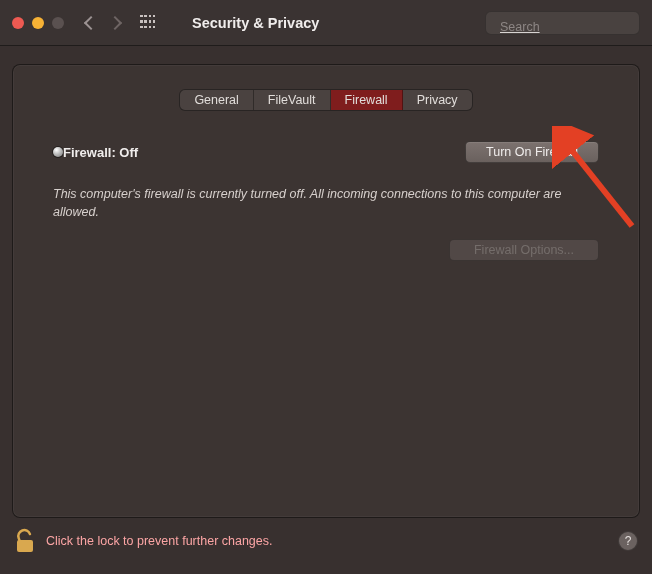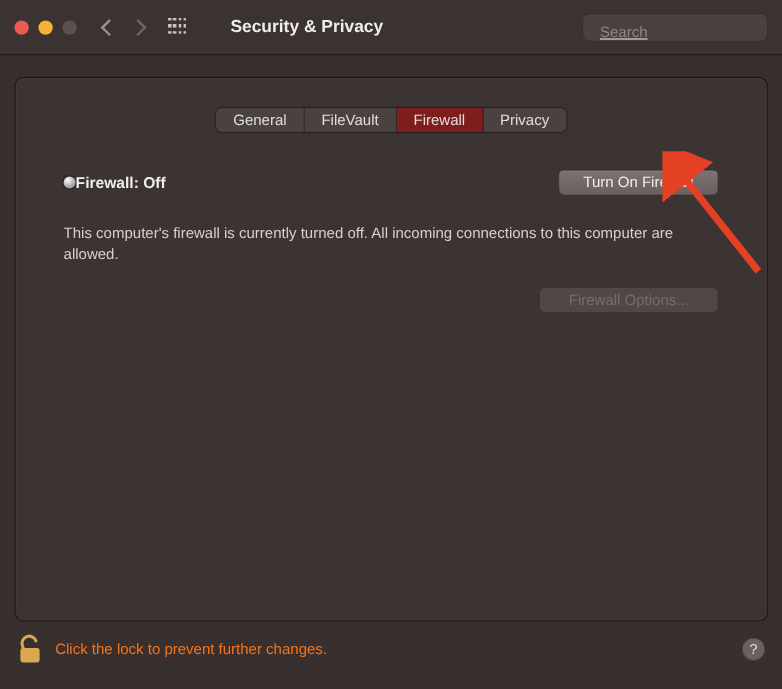--- a/index.html
+++ b/index.html
@@ -164,20 +164,21 @@
       font-size: 12.5px;
       box-shadow: 0 1px 0 rgba(255,255,255,0.08) inset;
       cursor: default;
     }
     .status-desc {
       margin-top: 22px;
       font-size: 12.5px;
       color: #d7d0cd;
       line-height: 1.45;
       max-width: 520px;
+      font-style: italic;
     }
     .options-row {
       display: flex;
       justify-content: flex-end;
       margin-top: 18px;
     }
     .fw-options-btn {
       background: #5a514f;
       border: 1px solid rgba(0,0,0,0.35);
       border-radius: 5px;
@@ -198,21 +199,21 @@
 
     
     .footer {
       display: flex;
       align-items: center;
       padding: 10px 14px;
       gap: 10px;
     }
     .lock-icon { display: inline-flex; }
     .lock-text {
-      color: #f97316;
+      color: #fca5a5;
       font-size: 12.5px;
     }
     .footer .spacer { flex: 1; }
     .adv-btn {
       background: linear-gradient(#7c726f, #6a615e);
       border: 1px solid rgba(0,0,0,0.45);
       border-radius: 5px;
       padding: 3px 12px;
       color: #f0edec;
       font-size: 12.5px;

